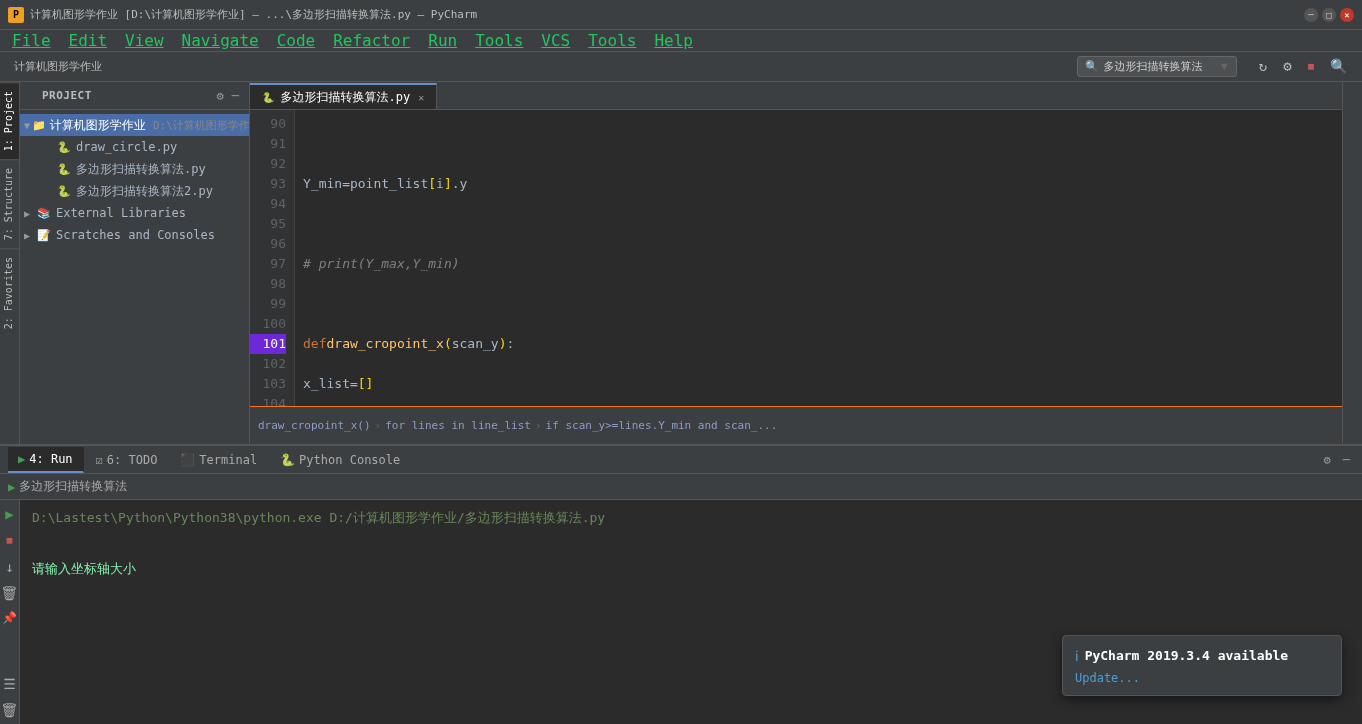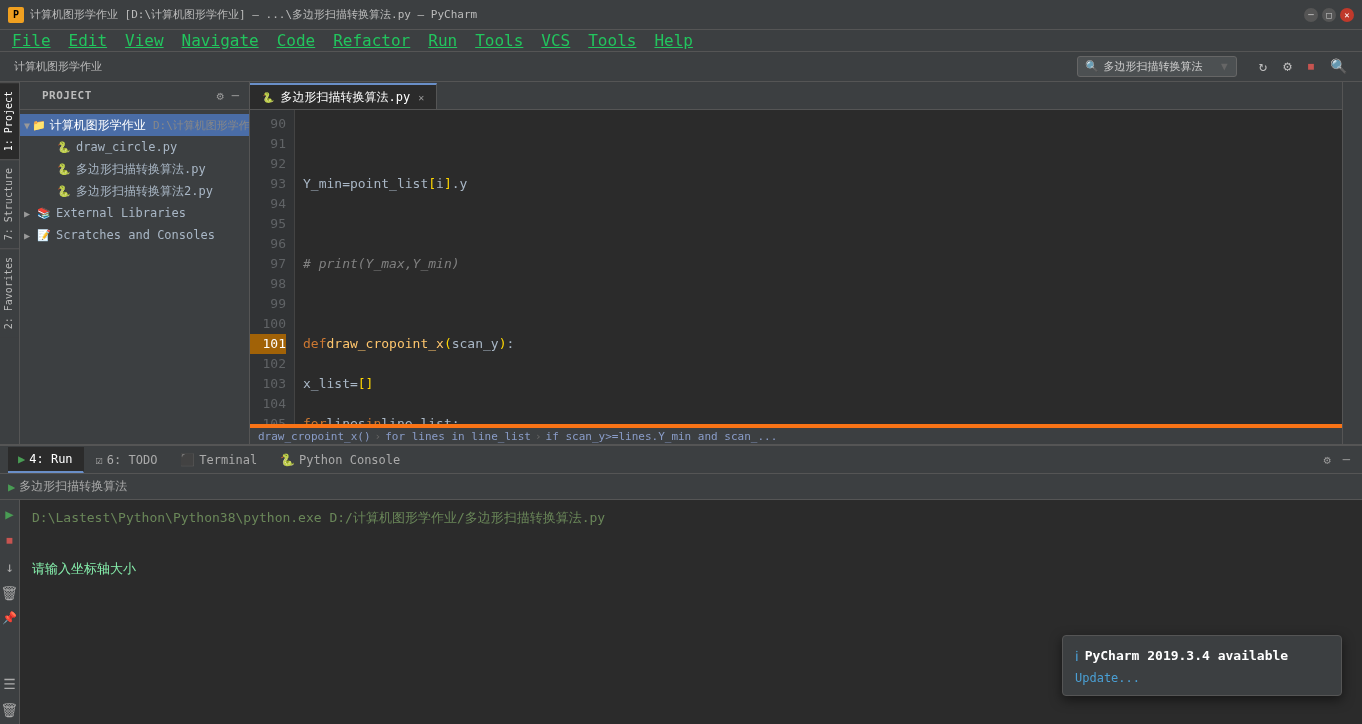--- a/index.html
+++ b/index.html
@@ -193,23 +193,23 @@
     .code-line { display: flex; align-items: flex-start; min-height: 20px; }
     .kw { color: #cc7832; }
     .fn { color: #ffc66d; }
     .cm { color: #808080; font-style: italic; }
     .var { color: #a9b7c6; }
     .op { color: #a9b7c6; }
     .paren { color: #ffd700; }
 
     
     #breadcrumb {
-      height: 20px;
-      background: #3c3f41;
-      border-top: 4px solid #f97316;
+      height: 38px;
+      background: #3c3f41;
+      border-top: 1px solid #f97316;
       display: flex;
       align-items: center;
       padding: 8px 8px;
       gap: 4px;
       font-size: 11px;
       color: #888;
     }
     #breadcrumb .bc-sep { color: #666; }
     #breadcrumb .bc-item { color: #8a9dc9; cursor: pointer; }
 
@@ -429,21 +429,21 @@
           <div>91</div>
           <div>92</div>
           <div>93</div>
           <div>94</div>
           <div>95</div>
           <div>96</div>
           <div>97</div>
           <div>98</div>
           <div>99</div>
           <div>100</div>
-          <div style="background:#a16207; color:#fff;">101</div>
+          <div style="background:#6d28d9; color:#fff;">101</div>
           <div>102</div>
           <div>103</div>
           <div>104</div>
           <div>105</div>
 
         </div>
         <div id="code-content">
 <div class="code-line">            <span class="var">Y_min</span><span class="op">=</span><span class="var">point_list</span><span class="paren">[</span><span class="var">i</span><span class="paren">]</span><span class="op">.</span><span class="var">y</span></div>
 <div class="code-line"> </div>
 <div class="code-line">        <span class="cm"># print(Y_max,Y_min)</span></div>

